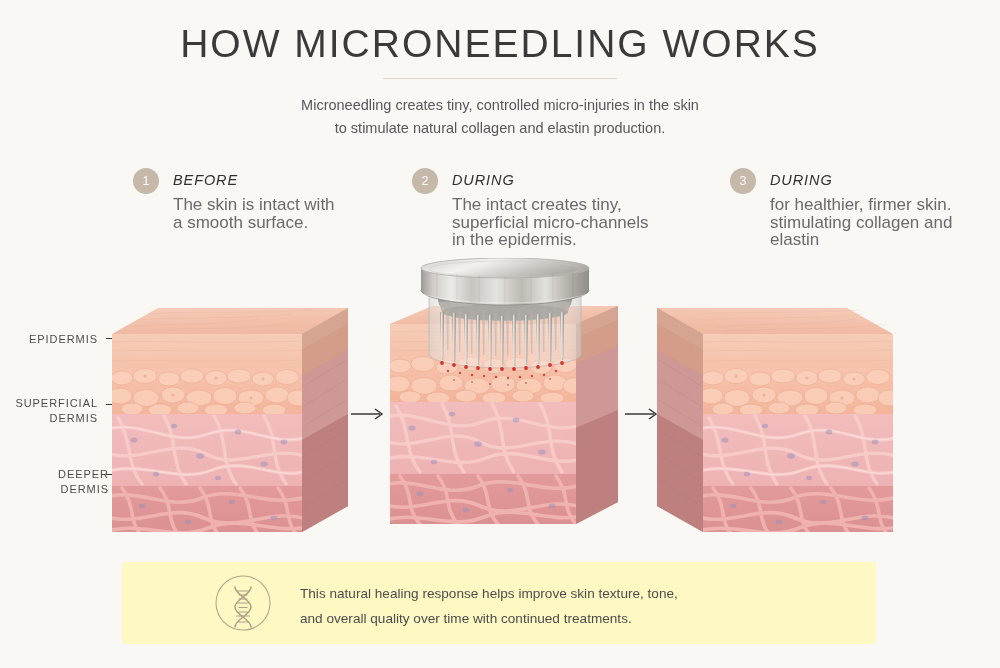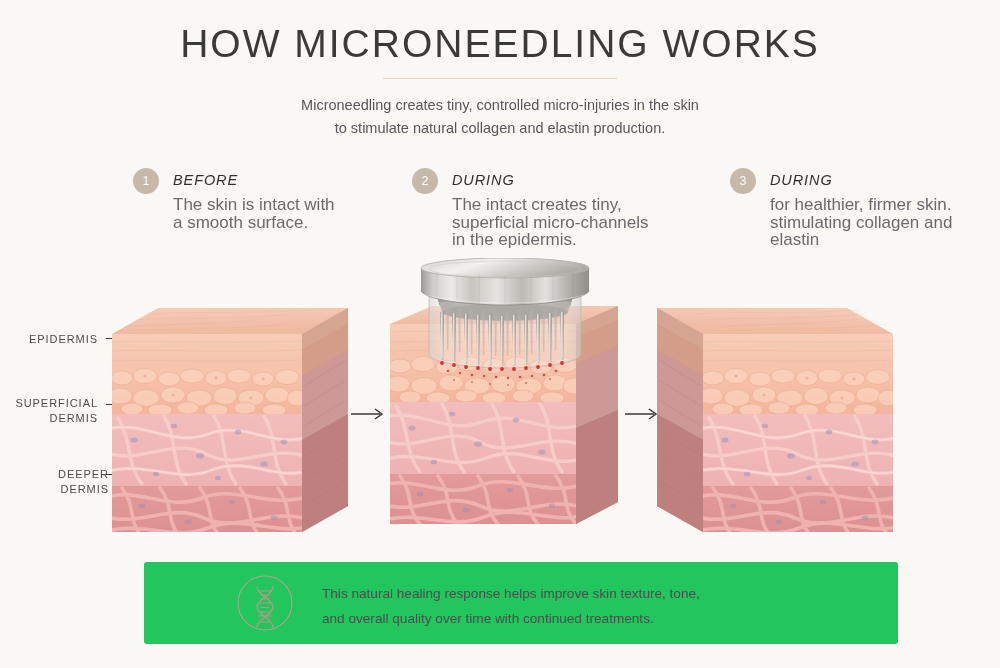--- a/index.html
+++ b/index.html
@@ -72,23 +72,23 @@
 
   
   .block { position: absolute; }
   .block svg { display: block; }
 
   
   .device { position: absolute; left: 413px; top: 258px; width: 184px; height: 132px; }
 
   
   .banner {
-    position: absolute; left: 144px; top: 562px;
+    position: absolute; left: 122px; top: 562px;
     width: 754px; height: 82px;
-    background: #22c55e; border-radius: 3px;
+    background: #fef9c3; border-radius: 3px;
   }
   .banner-icon { position: absolute; left: 92px; top: 12px; width: 58px; height: 58px; }
   .banner-text {
     position: absolute; left: 178px; top: 19px; width: 560px;
     font-size: 13.6px; line-height: 25px; color: #4d4c4e;
   }
 </style>
 </head>
 <body>
 

